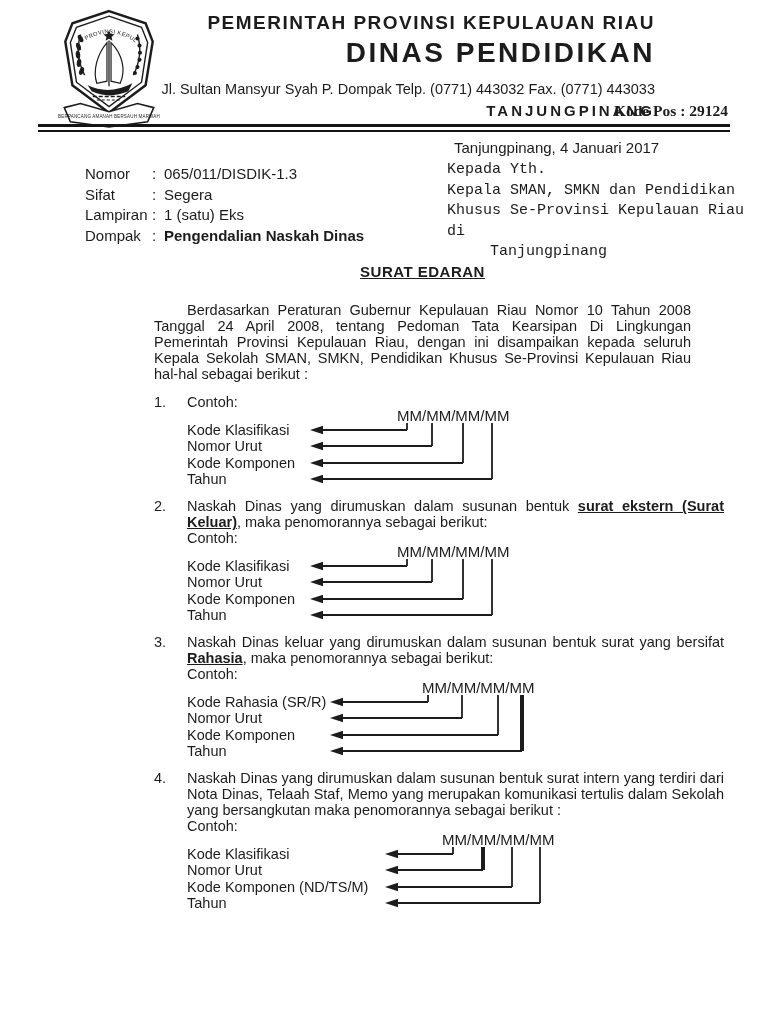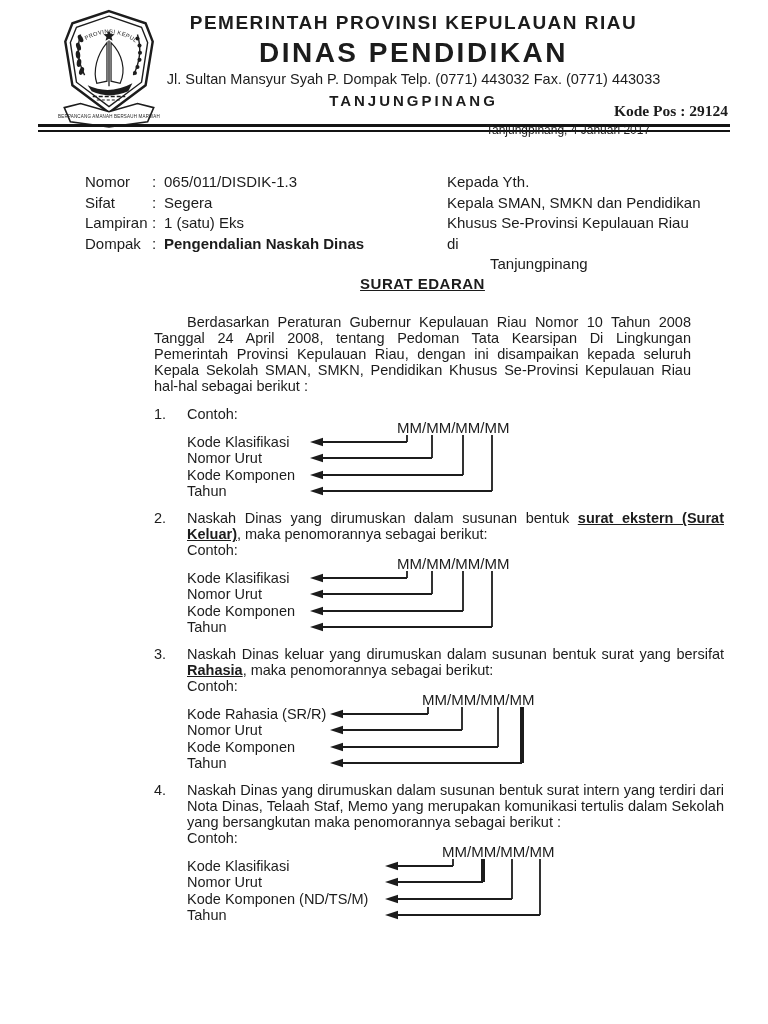--- a/index.html
+++ b/index.html
@@ -7,39 +7,39 @@
     position:relative;
     width:768px;height:1024px;
     margin:0 auto;
     background:#ffffff;
     font-family:"Liberation Sans", sans-serif;
     color:#1c1c1c;
     overflow:hidden;
   }
   
   .emblem{position:absolute;left:56px;top:8px;width:106px;height:122px;}
-  .lh-text{position:absolute;left:156px;top:12px;width:515px;text-align:center;}
+  .lh-text{position:absolute;left:140px;top:12px;width:515px;text-align:right;}
   .lh-gov{font-size:19px;font-weight:bold;letter-spacing:1.5px;white-space:nowrap;}
   .lh-agency{font-size:28px;font-weight:bold;letter-spacing:2.5px;margin-top:3px;white-space:nowrap;}
-  .lh-address{font-size:14.5px;margin-top:2px;white-space:nowrap;}
+  .lh-address{font-size:14.5px;margin-top:12px;white-space:nowrap;}
   .lh-city{font-size:15px;font-weight:bold;letter-spacing:3px;margin-top:5px;white-space:nowrap;}
   .kodepos{position:absolute;right:40px;top:102px;font-family:"Liberation Serif",serif;font-weight:bold;font-size:15.5px;}
   .rule{position:absolute;top:124px;left:38px;right:38px;border-top:3.5px solid #141414;}
   .rule .inner{height:2.5px;border-bottom:2px solid #141414;}
   
-  .dateline{position:absolute;left:454px;top:123px;font-size:12px;margin-left:32px;}
-  .meta{position:absolute;left:85px;top:172px;font-size:15px;line-height:20.5px;}
+  .dateline{position:absolute;left:454px;top:139px;font-size:15px;}
+  .meta{position:absolute;left:85px;top:164px;font-size:15px;line-height:20.5px;}
   .meta-row{display:flex;}
   .meta-label{width:67px;}
   .meta-sep{width:12px;}
   .meta-value.bold{font-weight:bold;}
-  .recipient{position:absolute;left:447px;top:172px;font-size:15px;line-height:20.5px;}
+  .recipient{position:absolute;left:447px;top:160px;font-size:15px;line-height:20.5px;font-family:Liberation Mono, monospace;}
   .recipient .city{padding-left:43px;}
   
-  .body{position:absolute;left:154px;top:276px;width:537px;font-size:14.5px;line-height:16px;}
+  .body{position:absolute;left:154px;top:264px;width:537px;font-size:14.5px;line-height:16px;}
   .doc-title{text-align:center;font-weight:bold;text-decoration:underline;font-size:15px;margin-bottom:22px;letter-spacing:0.5px;}
   .opening{text-align:justify;text-indent:33px;margin-bottom:14px;}
   .item{display:flex;margin-bottom:8px;}
   .item-num{width:33px;flex:none;}
   .item-body{flex:1;}
   .item-text{text-align:justify;}
   .emph{font-weight:bold;text-decoration:underline;}
   .diagram{display:block;}
   .diagram line, .diagram path.arrowline{stroke:#1c1c1c;stroke-width:1.8;}
   .diagram line.thick{stroke-width:4;}

